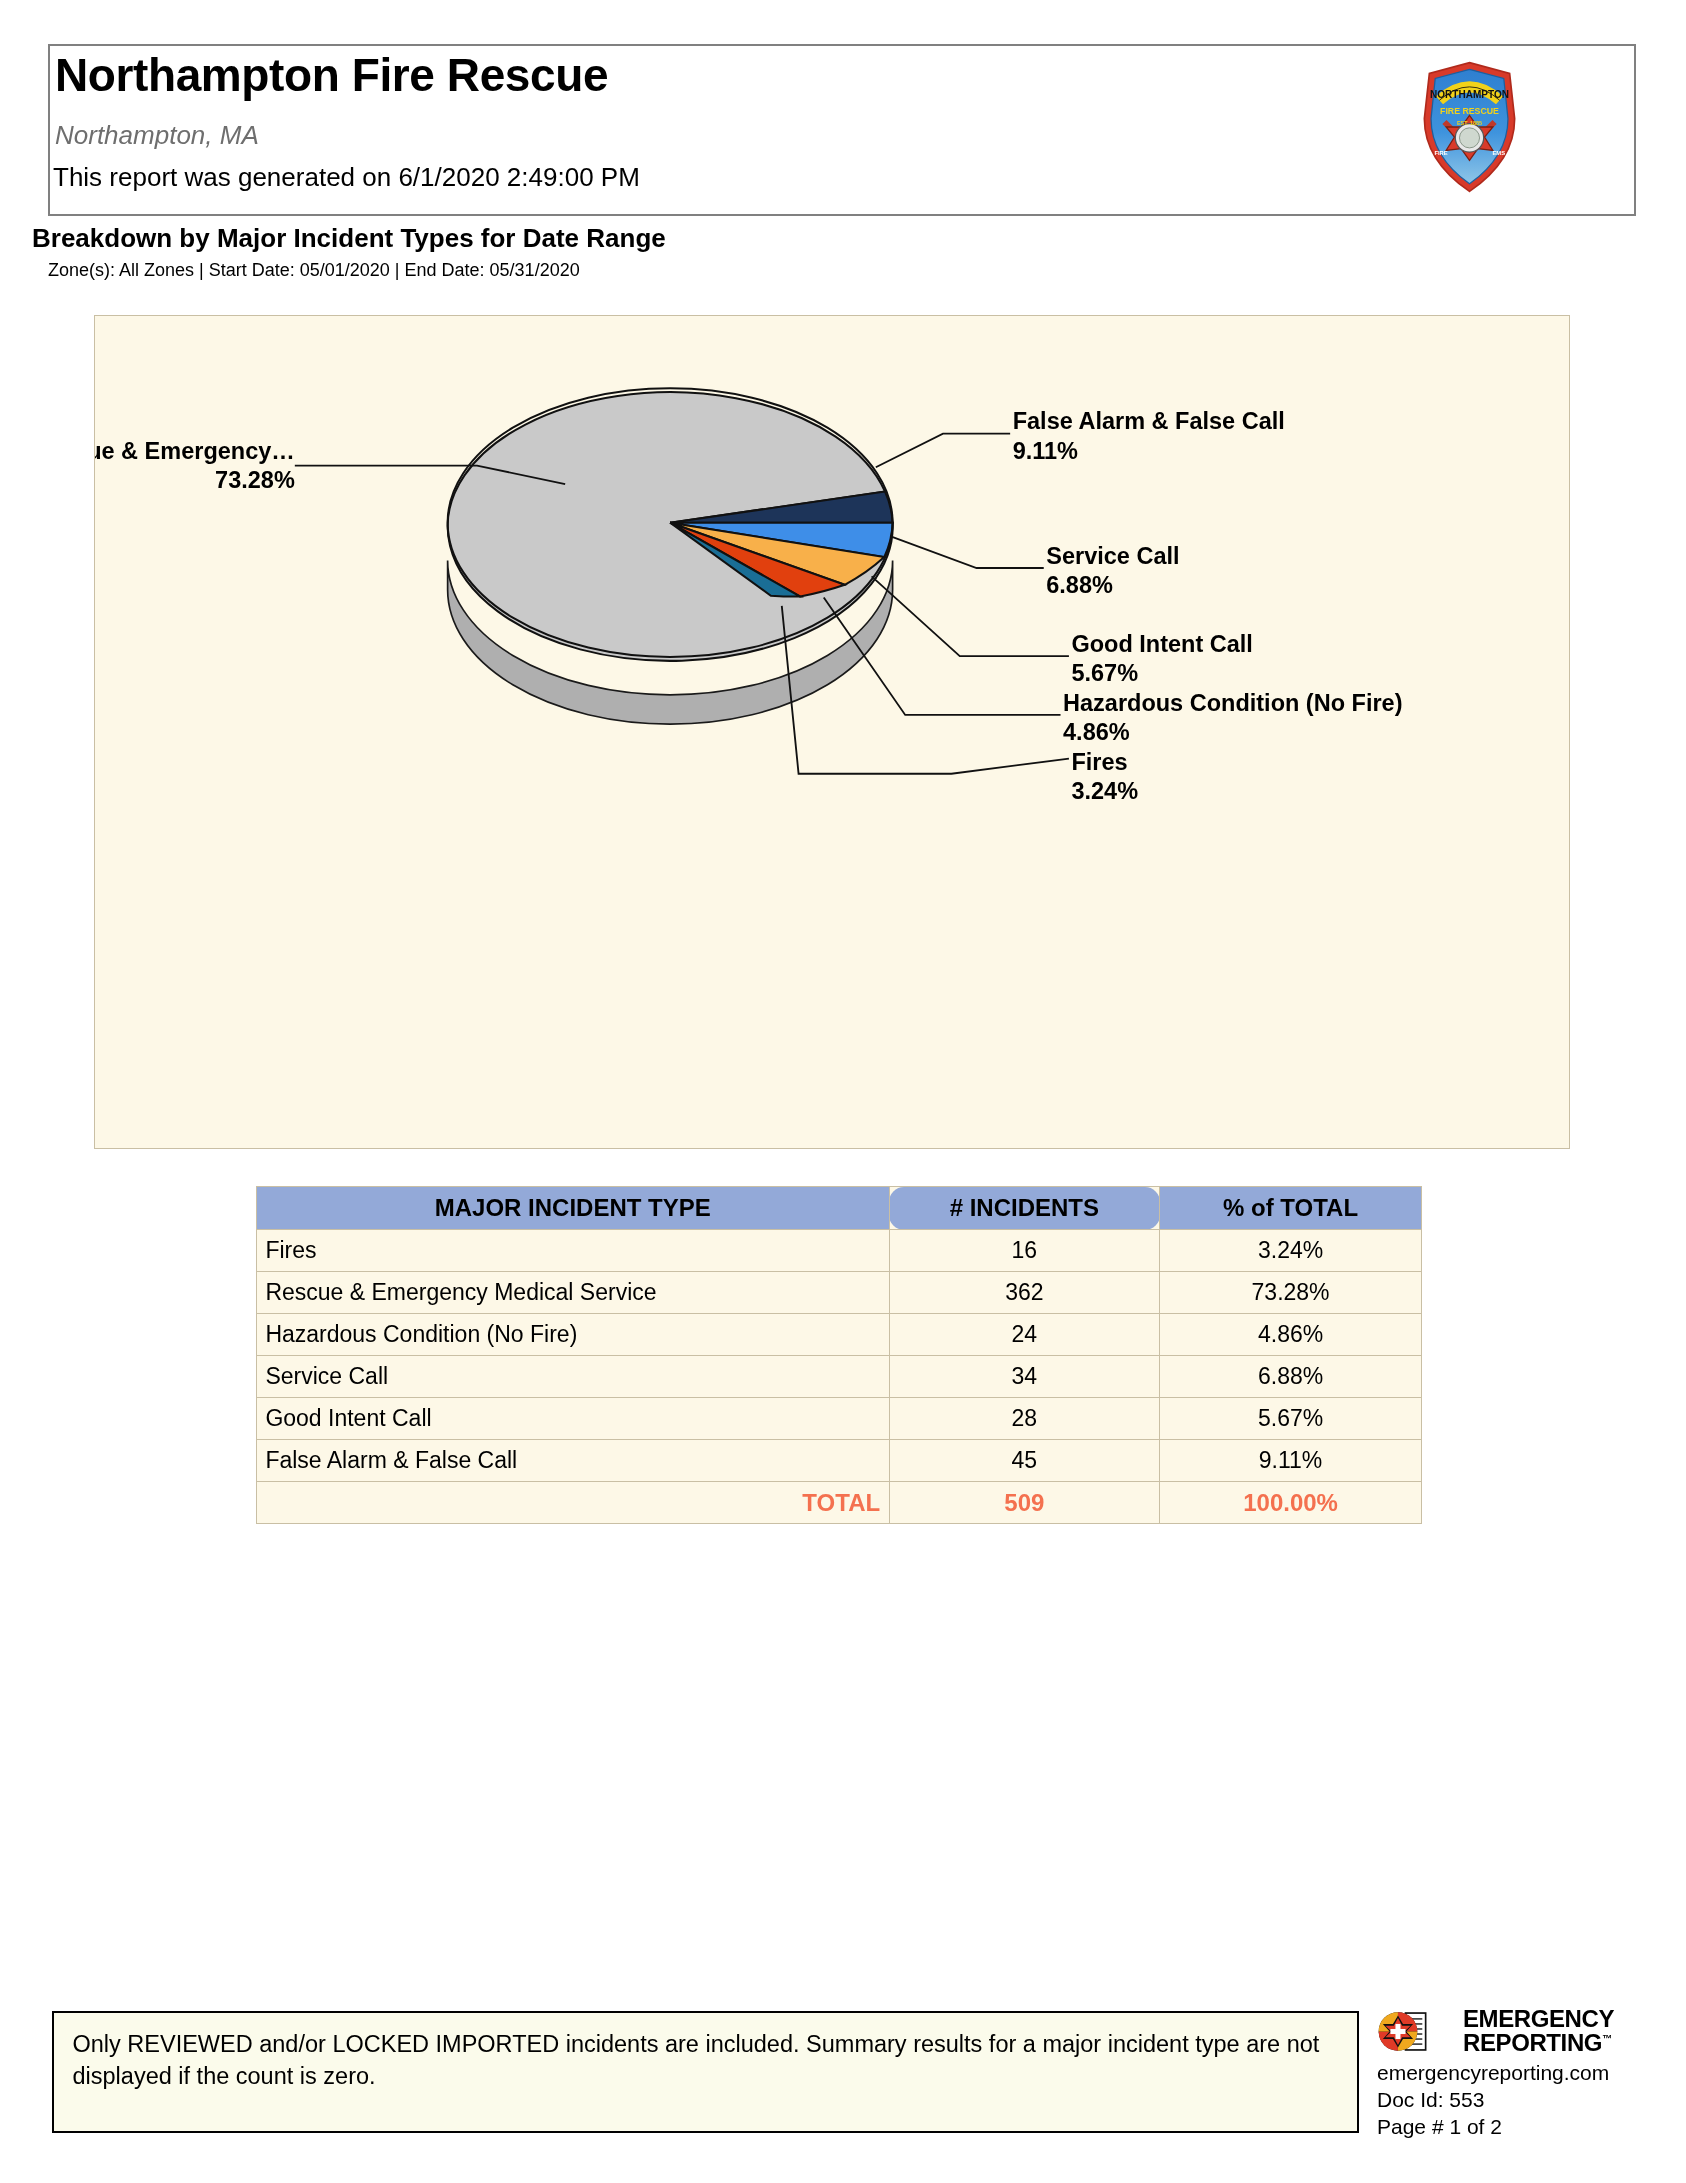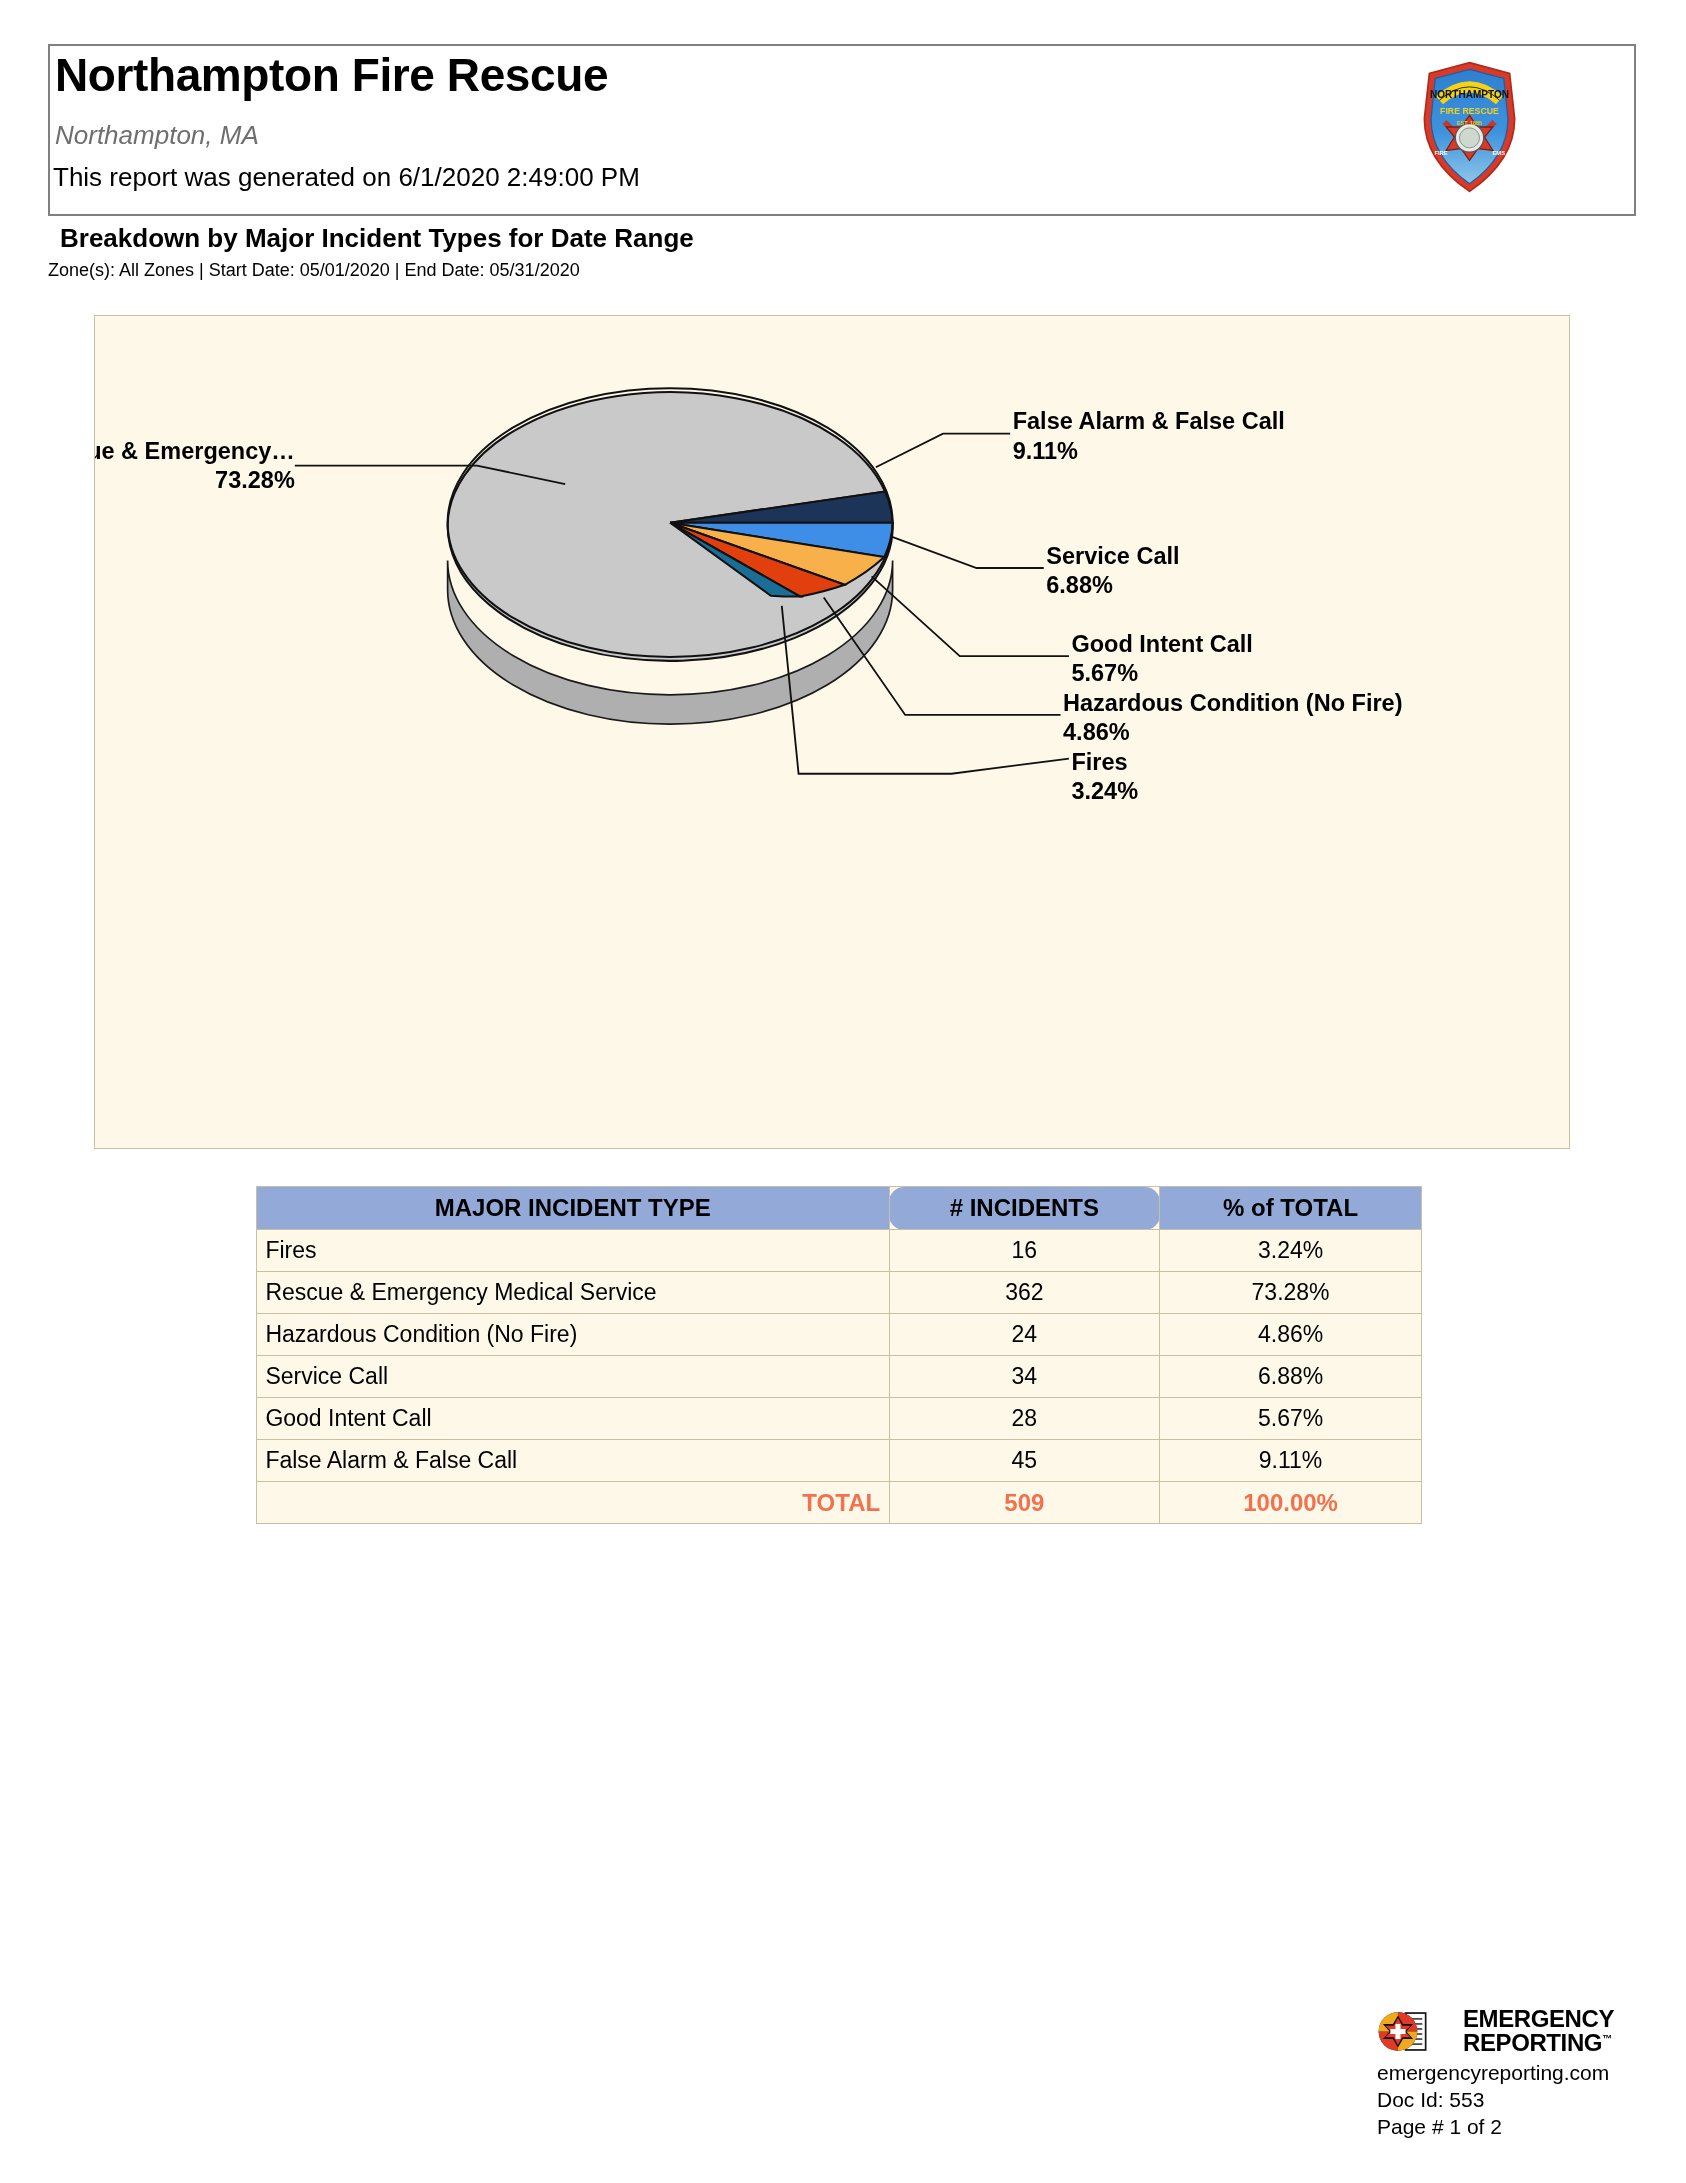--- a/index.html
+++ b/index.html
@@ -31,21 +31,21 @@
   .gen-line{
     position:absolute; left:53px; top:164px;
     font-size:26px; line-height:1; white-space:nowrap;
   }
   .badge{
     position:absolute; left:1416px; top:60px; width:107px; height:134px;
   }
 
   
   .report-title{
-    position:absolute; left:60px; top:225px;
+    position:absolute; left:32px; top:225px;
     font-size:26px; font-weight:bold; line-height:1; white-space:nowrap;text-align:center;
   }
   .report-filters{
     position:absolute; left:48px; top:261px;
     font-size:18px; line-height:1; white-space:nowrap;
   }
 
   
   .chart-panel{
     position:absolute; left:94px; top:315px; width:1476px; height:834px;
@@ -251,20 +251,23 @@
         <td class="col-pct">9.11%</td>
       </tr>
       <tr class="total-row">
         <td class="col-type total-label">TOTAL</td>
         <td class="col-count">509</td>
         <td class="col-pct">100.00%</td>
       </tr>
     </tbody>
   </table>
 
+  <div class="footer-box">
+    <div class="footer-text">Only REVIEWED and/or LOCKED IMPORTED incidents are included.  Summary results for a major incident type are not displayed if the count is zero.</div>
+  </div>
 
   <div class="footer-right">
     <div class="er-logo-row">
       <svg width="52" height="47" viewBox="0 0 62 56">
         <rect x="34" y="6" width="24" height="44" fill="#fff" stroke="#111" stroke-width="2"></rect>
         <g stroke="#111" stroke-width="1.6">
           <line x1="38" y1="13" x2="54" y2="13"></line>
           <line x1="38" y1="19" x2="54" y2="19"></line>
           <line x1="38" y1="25" x2="54" y2="25"></line>
           <line x1="38" y1="31" x2="54" y2="31"></line>

